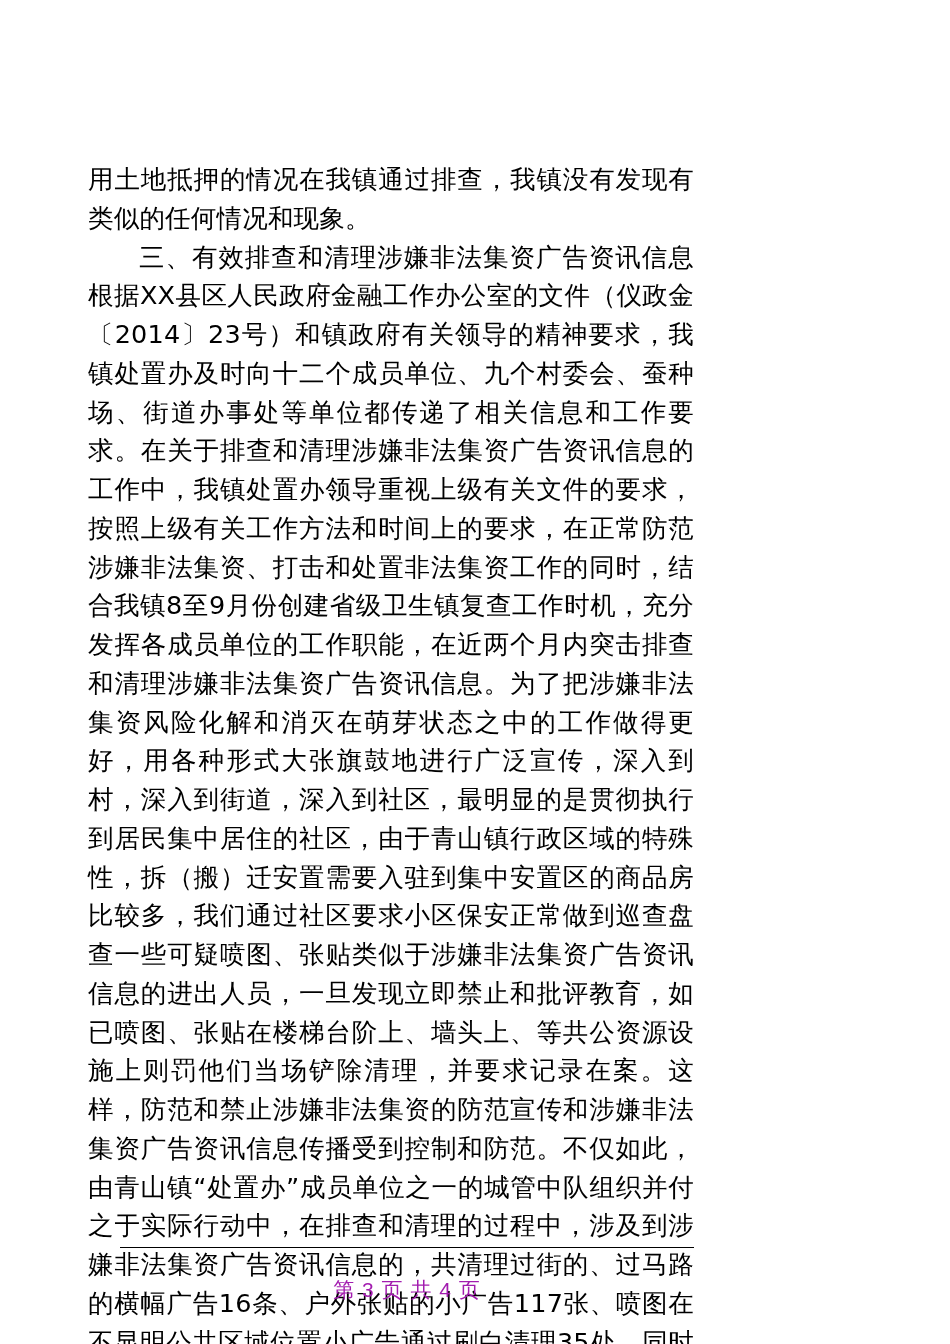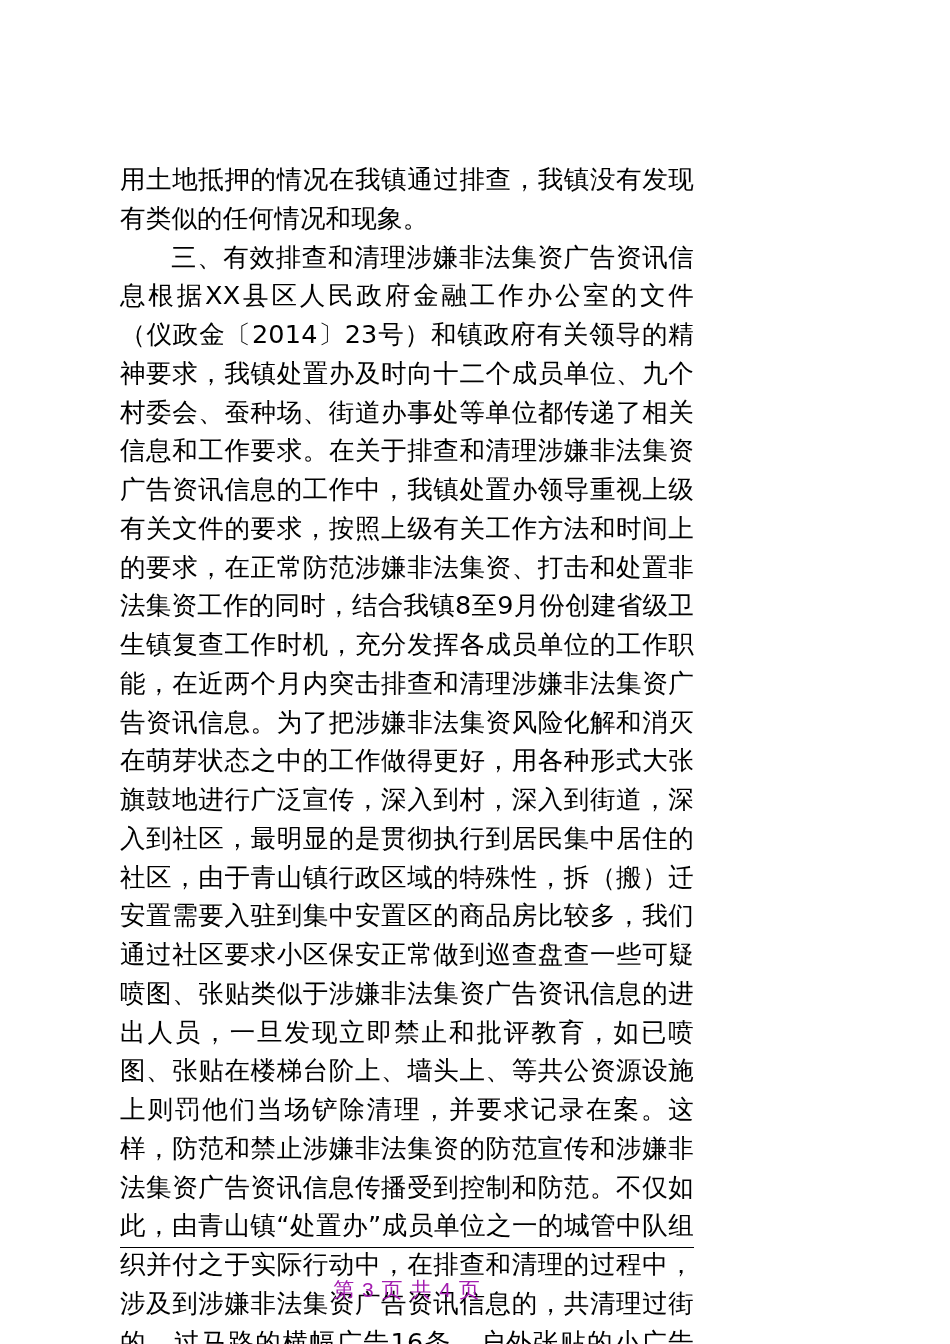--- a/index.html
+++ b/index.html
@@ -13,21 +13,21 @@
     font-family: "DejaVu Sans", "Liberation Sans", sans-serif;
     color: #000000;
     position: relative;
     overflow: hidden;
   }
   .page {
     position: relative;
     width: 814px;
     height: 1344px;
     box-sizing: border-box;
-    padding: 160px 120px 0 120px;
+    padding: 160px 120px 0 88px;
   }
   .doc-body {
     font-size: 25.5px;
     line-height: 1.52;
     text-align: justify;
     text-justify: inter-ideograph;
     letter-spacing: 0.2px;
   }
   .para {
     margin: 0 0 0 0;

